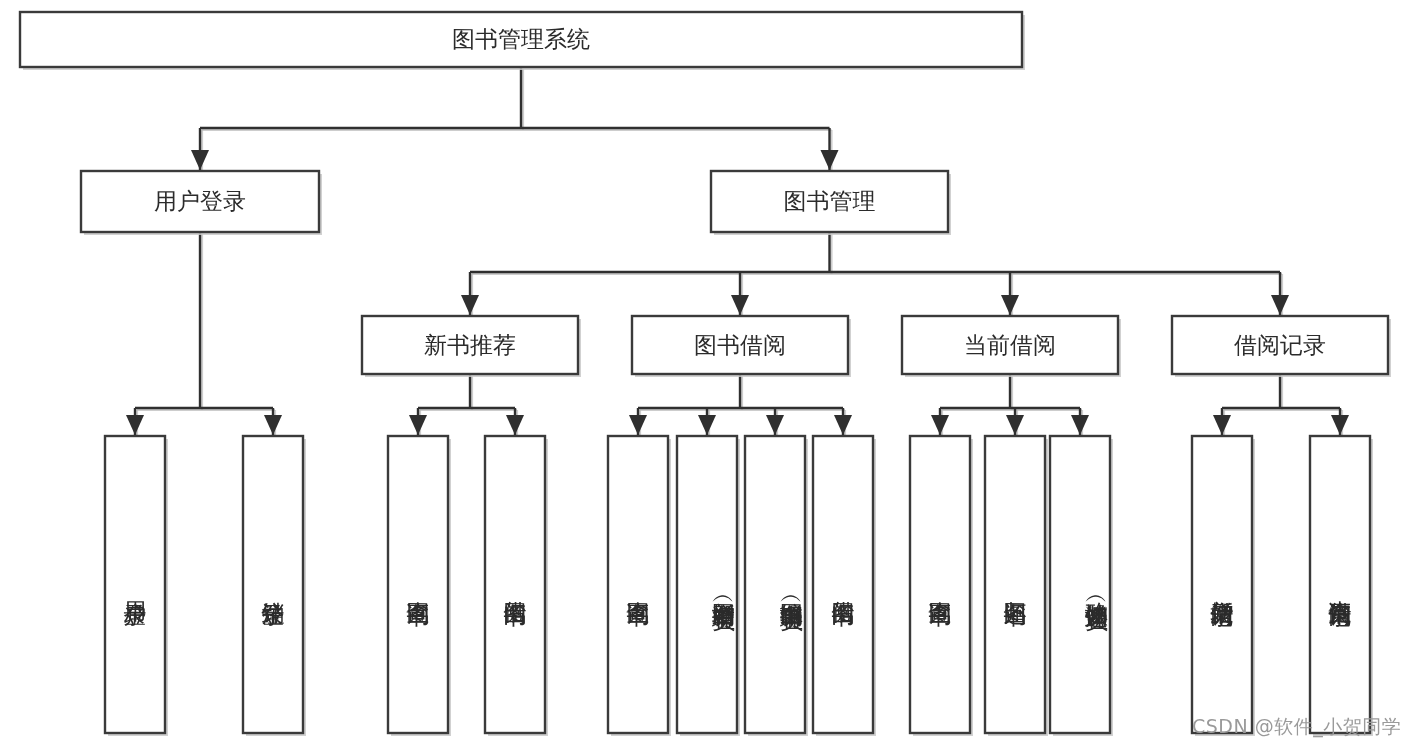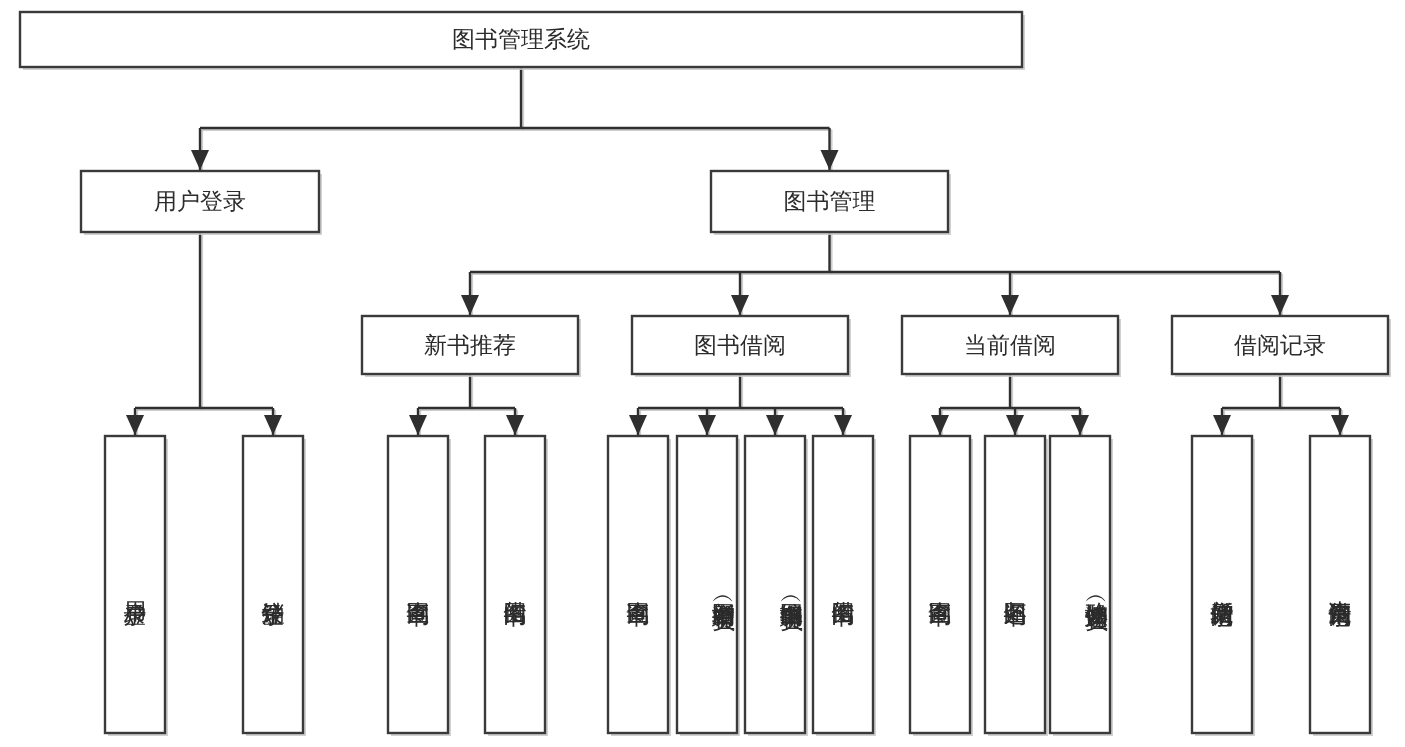--- a/index.html
+++ b/index.html
@@ -246,13 +246,14 @@
       <div class="leaf-label" style="left: 677px; top: 444px; width: 60px; height: 289px;">新增图书（管理员）</div>
       <div class="leaf-label" style="left: 745px; top: 444px; width: 60px; height: 289px;">编辑图书（管理员）</div>
       <div class="leaf-label mid" style="left: 813px; top: 436px; width: 60px; height: 297px;">借阅图书</div>
       <div class="leaf-label mid" style="left: 910px; top: 436px; width: 60px; height: 297px;">查询图书</div>
       <div class="leaf-label mid" style="left: 985px; top: 436px; width: 60px; height: 297px;">归还图书</div>
       <div class="leaf-label" style="left: 1050px; top: 444px; width: 60px; height: 289px;">确认归还（管理员）</div>
       <div class="leaf-label mid" style="left: 1192px; top: 436px; width: 60px; height: 297px;">新增借阅记录</div>
       <div class="leaf-label mid" style="left: 1310px; top: 436px; width: 60px; height: 297px;">查询借阅记录</div>
     </div>
 
+  <div class="watermark">CSDN @软件_小贺同学</div>
 </div>
 
 </body></html>

